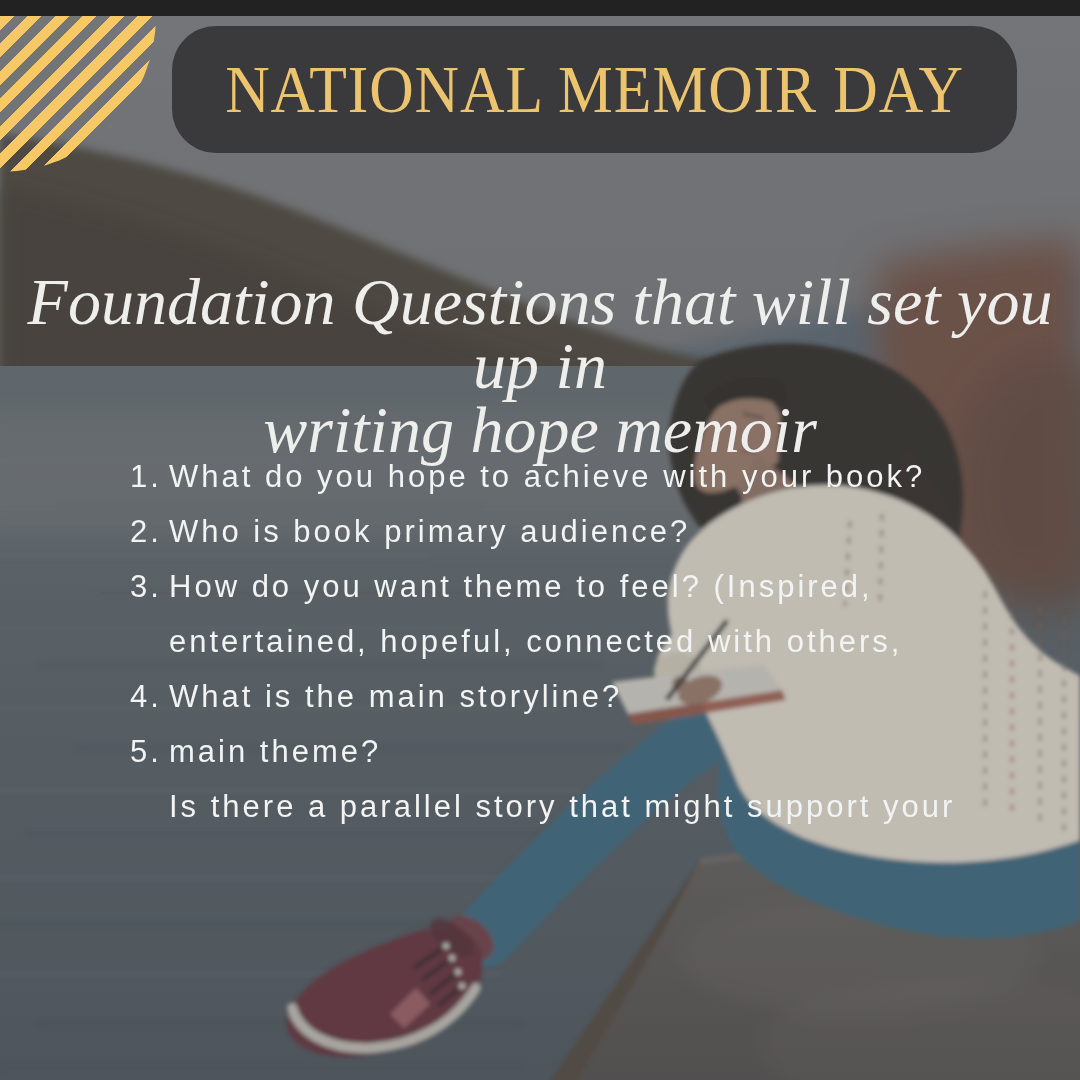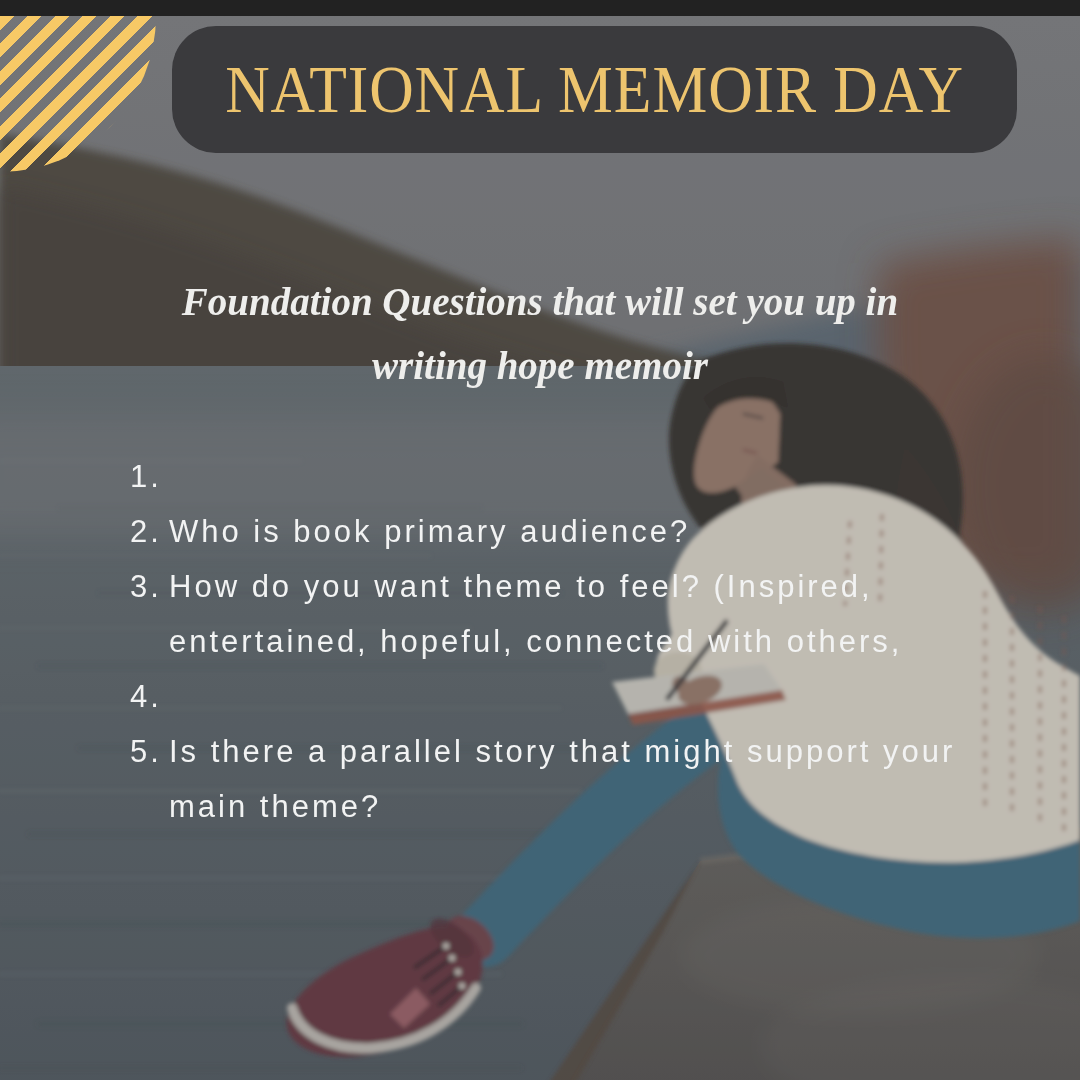--- a/index.html
+++ b/index.html
@@ -20,21 +20,21 @@
     display:flex;align-items:center;justify-content:center;
   }
   .banner-title{
     font-family:"Liberation Serif","DejaVu Serif",serif;
     font-size:67px;letter-spacing:1px;color:#edc46e;
     transform:scaleX(.92);white-space:nowrap;font-weight:400;
   }
   .subtitle{
     position:absolute;left:0;right:0;top:254px;text-align:center;
     font-family:"Liberation Serif","DejaVu Serif",serif;font-style:italic;
-    font-size:39px;line-height:64px;color:#eeeeec;font-weight:700;
+    font-size:66px;line-height:64px;color:#eeeeec;font-weight:400;
   }
   .subtitle .sub-line{display:block;}
   .questions{
     position:absolute;left:130px;top:433px;right:20px;
     list-style:none;margin:0;padding:0;
     color:#f2f3f3;font-size:31px;line-height:55px;letter-spacing:3px;
   }
   .q-item{display:flex;align-items:flex-start;}
   .q-num{flex:0 0 39px;}
   .q-line{display:block;white-space:nowrap;}
@@ -181,39 +181,45 @@
   </div>
 
   <div class="subtitle">
     <span class="sub-line">Foundation Questions that will set you up in</span>
     <span class="sub-line">writing hope memoir</span>
   </div>
 
   <ol class="questions">
     <li class="q-item">
       <span class="q-num">1.</span>
+      <span class="q-lines">
+        <span class="q-line">What do you hope to achieve with your book?</span>
+      </span>
     </li>
     <li class="q-item">
       <span class="q-num">2.</span>
       <span class="q-lines">
         <span class="q-line">Who is book primary audience?</span>
       </span>
     </li>
     <li class="q-item">
       <span class="q-num">3.</span>
       <span class="q-lines">
         <span class="q-line">How do you want theme to feel? (Inspired,</span>
         <span class="q-line">entertained, hopeful, connected with others,</span>
       </span>
     </li>
     <li class="q-item">
       <span class="q-num">4.</span>
+      <span class="q-lines">
+        <span class="q-line">What is the main storyline?</span>
+      </span>
     </li>
     <li class="q-item">
       <span class="q-num">5.</span>
       <span class="q-lines">
+        <span class="q-line">main theme?</span>
         <span class="q-line">Is there a parallel story that might support your</span>
-        <span class="q-line">main theme?</span>
       </span>
     </li>
   </ol>
 
 </div>
 
 </body></html>

